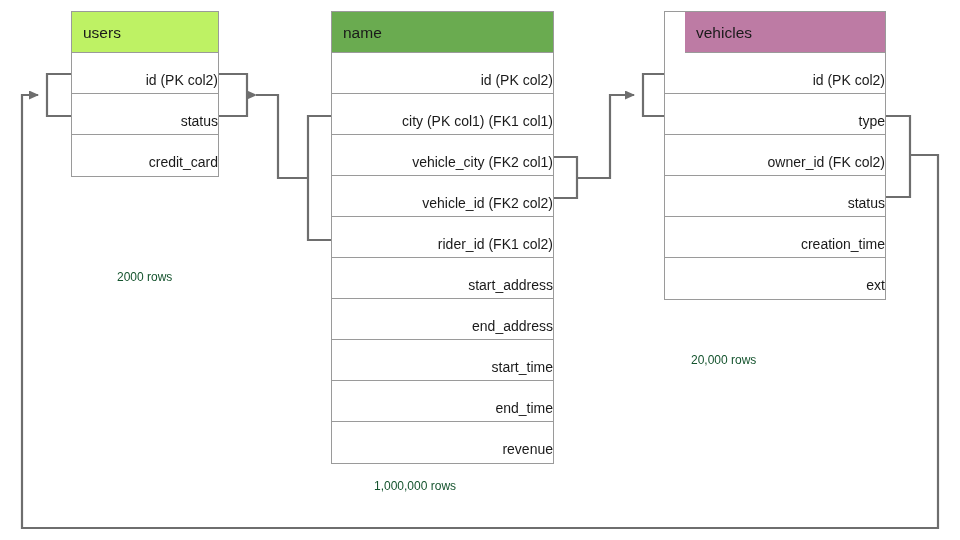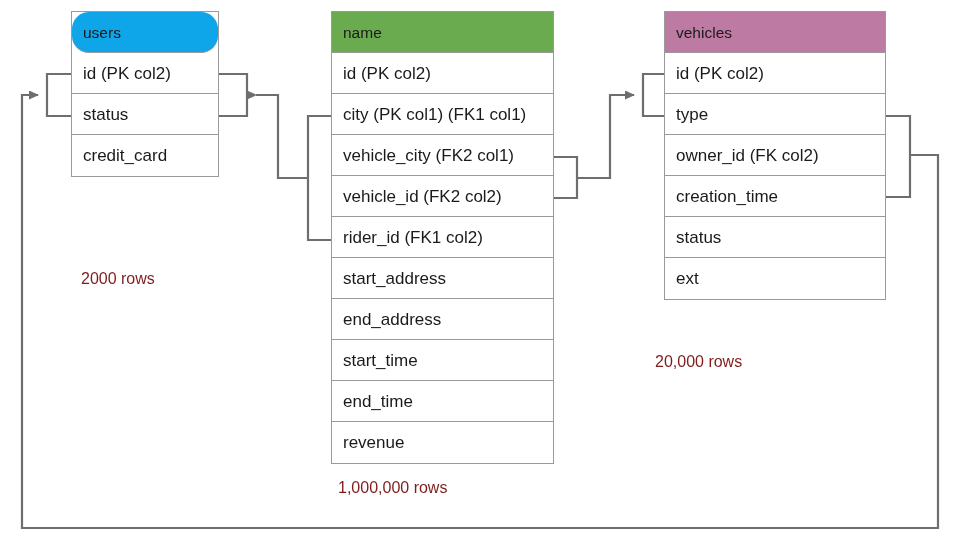--- a/index.html
+++ b/index.html
@@ -43,36 +43,38 @@
     font-size: 15.5px;
     color: #1a1a1a;
     border-bottom: 1px solid #9a9a9a;
     white-space: nowrap;
     overflow: hidden;
   }
   .field {
     box-sizing: border-box;
     height: 41px;
     line-height: 41px;
-    padding: 0 0 0 11px;
-    font-size: 17px;
+    padding: 7px 0 0 11px;
+    font-size: 14px;
     color: #1a1a1a;
     border-bottom: 1px solid #9a9a9a;
     white-space: nowrap;
     overflow: hidden;
+    text-align: right;
   }
   .field:last-child {
     border-bottom: none;
   }
   .rowcount {
     position: absolute;
-    font-size: 16px;
-    color: #7f1d1d;
+    font-size: 12px;
+    color: #14532d;
     white-space: nowrap;
     z-index: 5;
+    margin-left: 36px;
   }
   
   #table-users    { left: 71px;  top: 11px; width: 148px; }
   #table-rides    { left: 331px; top: 11px; width: 223px; }
   #table-vehicles { left: 664px; top: 11px; width: 222px; }
   #rowcount-users    { left: 81px;  top: 270px; }
   #rowcount-rides    { left: 338px; top: 479px; }
   #rowcount-vehicles { left: 655px; top: 353px; }
 </style>
 </head>
@@ -125,21 +127,21 @@
       </g>
 
       <g>
         <path d="M 910 155 L 938 155 L 938 528 L 22 528 L 22 95 L 38 95" marker-end="url(#arrow-right)"></path>
       </g>
 
     </g>
   </svg>
 
   <div class="table" id="table-users">
-    <div class="table-header" style="background-color: #0ea5e9; border-radius: 17px;">users</div>
+    <div class="table-header" style="background-color: #bef264;">users</div>
     <div class="field">id (PK col2)</div>
     <div class="field">status</div>
     <div class="field">credit_card</div>
   </div>
   <div class="rowcount" id="rowcount-users">2000 rows</div>
 
   <div class="table" id="table-rides">
     <div class="table-header" style="background-color: rgb(106, 171, 80);">name</div>
     <div class="field">id (PK col2)</div>
     <div class="field">city (PK col1) (FK1 col1)</div>
@@ -148,23 +150,23 @@
     <div class="field">rider_id (FK1 col2)</div>
     <div class="field">start_address</div>
     <div class="field">end_address</div>
     <div class="field">start_time</div>
     <div class="field">end_time</div>
     <div class="field">revenue</div>
   </div>
   <div class="rowcount" id="rowcount-rides">1,000,000 rows</div>
 
   <div class="table" id="table-vehicles">
-    <div class="table-header" style="background-color: rgb(189, 123, 164);">vehicles</div>
+    <div class="table-header" style="background-color: rgb(189, 123, 164); margin-left: 20px;">vehicles</div>
     <div class="field">id (PK col2)</div>
     <div class="field">type</div>
     <div class="field">owner_id (FK col2)</div>
+    <div class="field">status</div>
     <div class="field">creation_time</div>
-    <div class="field">status</div>
     <div class="field">ext</div>
   </div>
   <div class="rowcount" id="rowcount-vehicles">20,000 rows</div>
 
 </div>
 
 </body></html>

